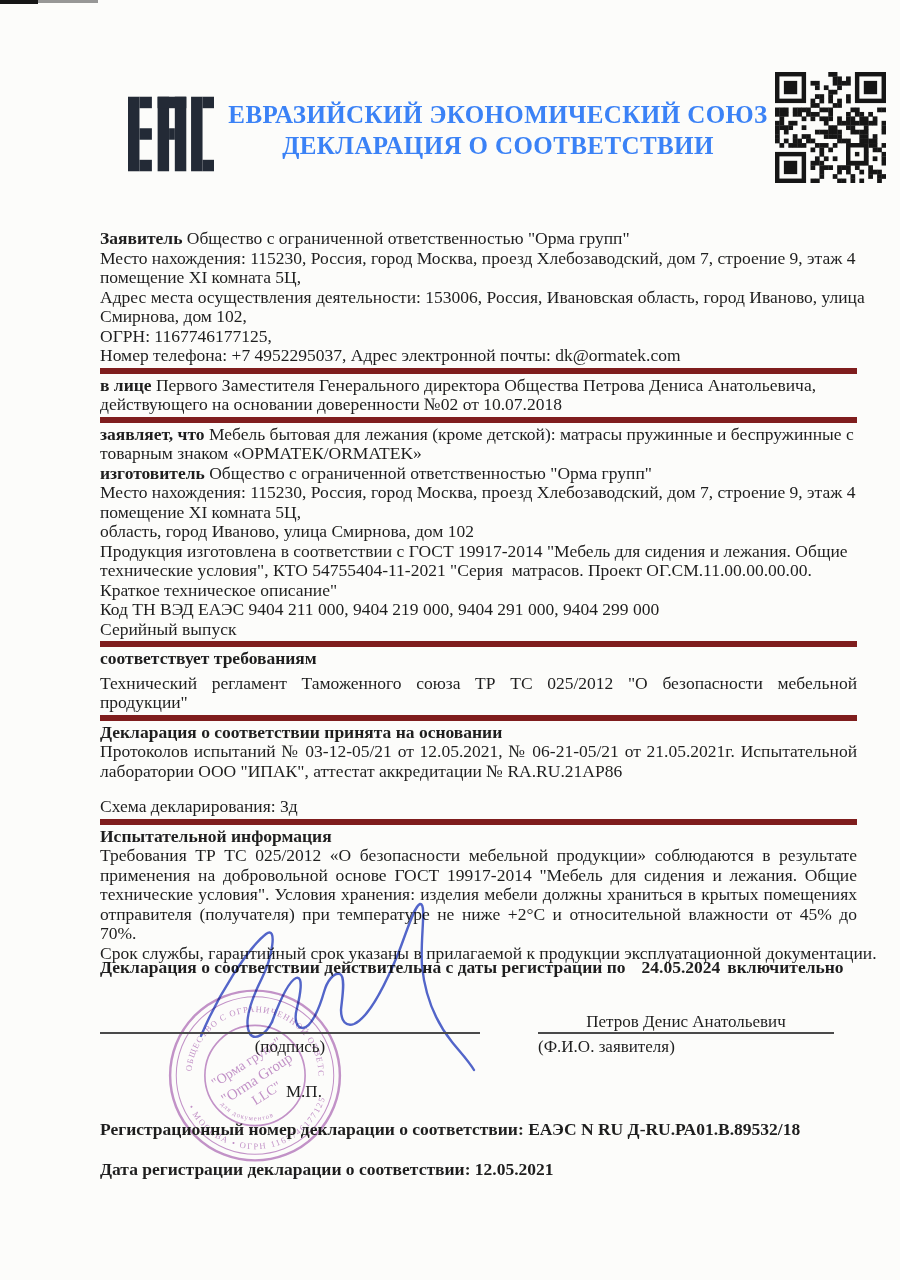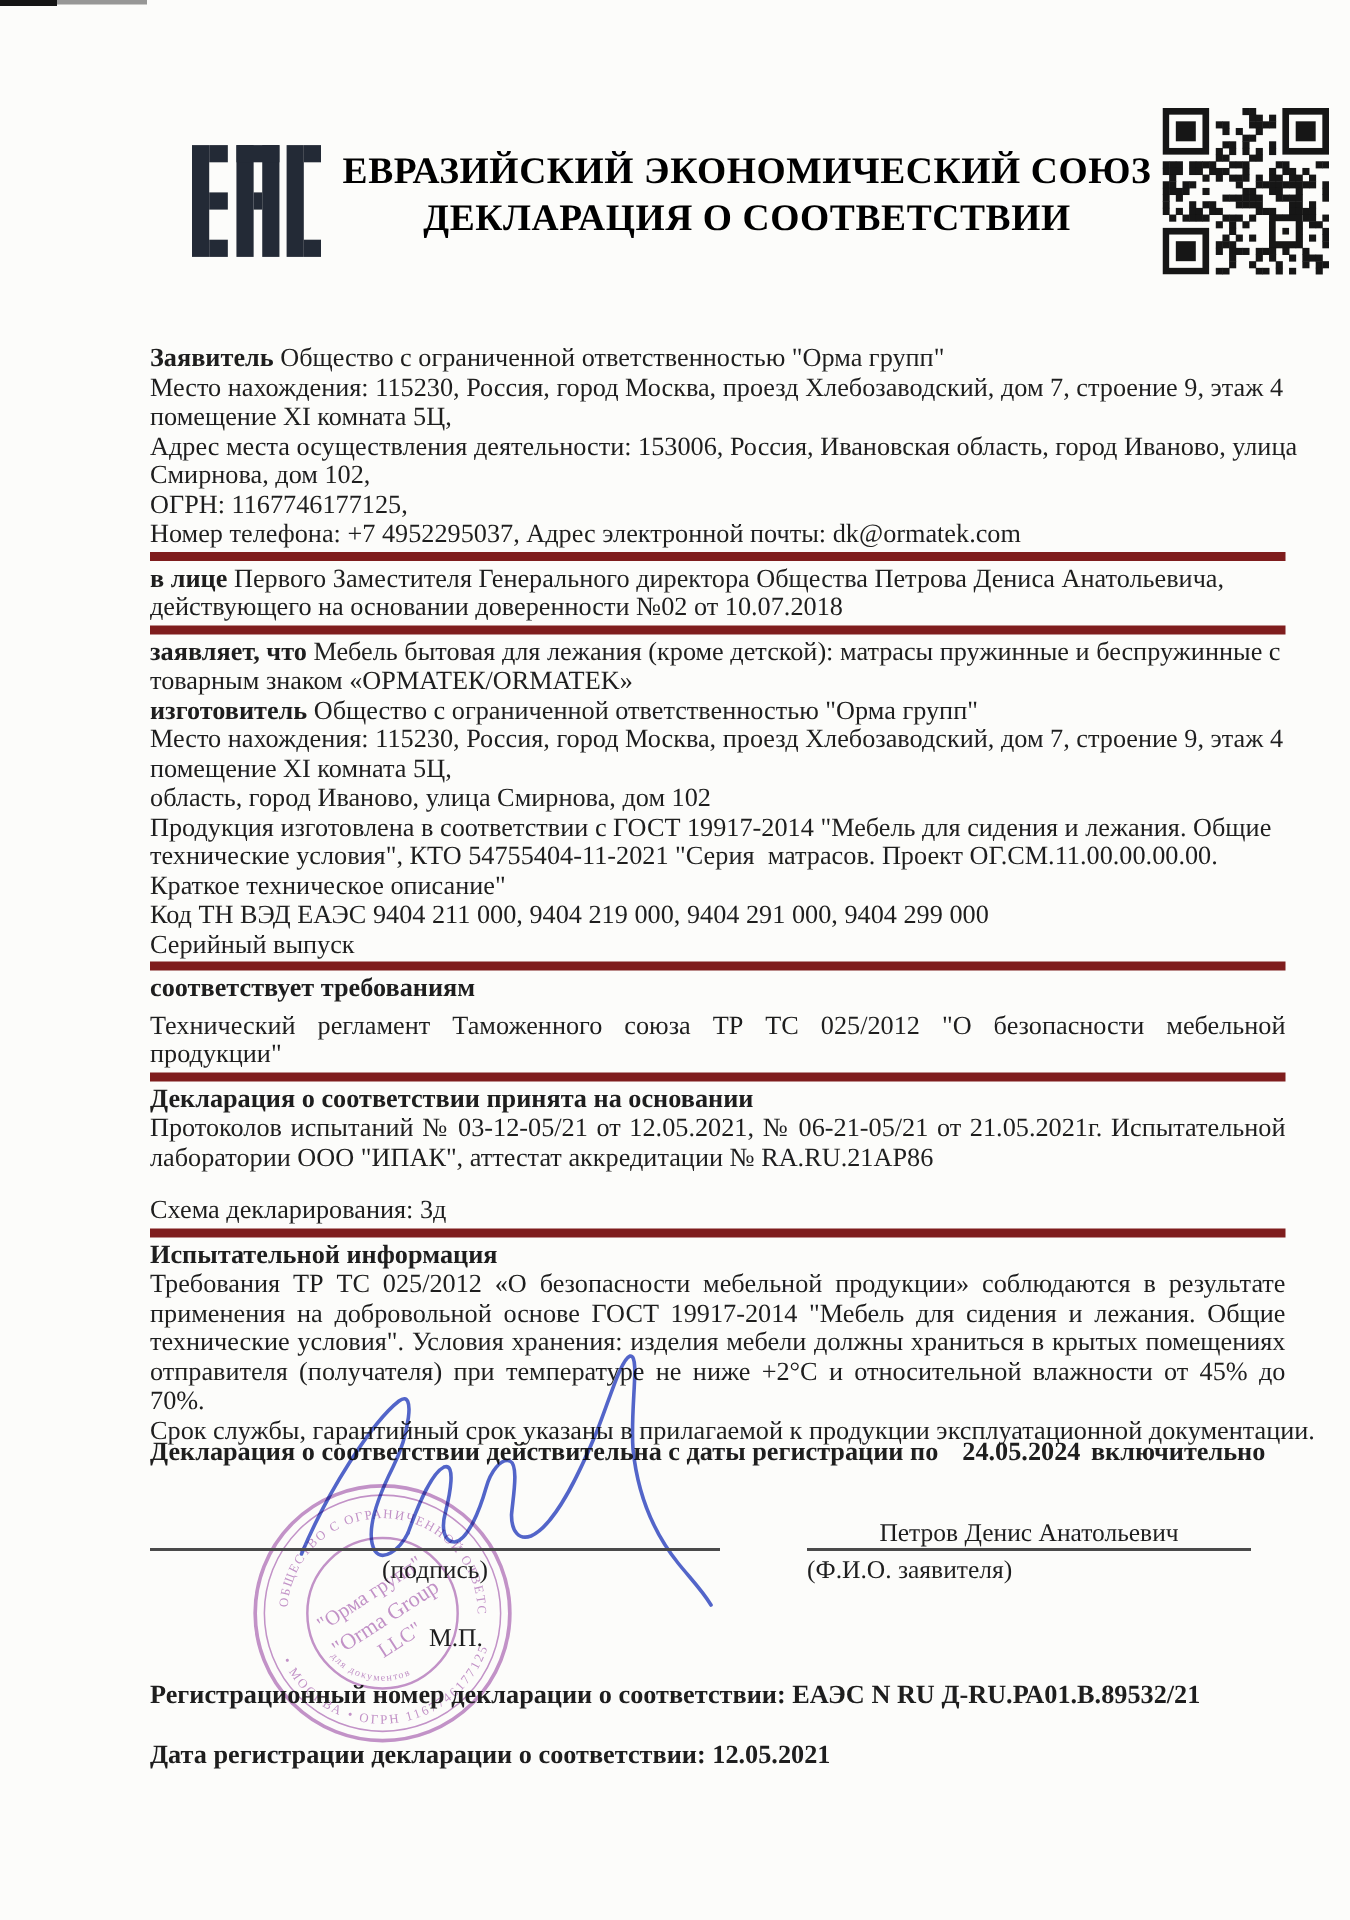--- a/index.html
+++ b/index.html
@@ -5,21 +5,21 @@
   html,body{margin:0;padding:0;background:#e8e8e6;}
   .page{position:relative;width:900px;height:1280px;margin:0 auto;background:#fcfcfa;
         font-family:"Liberation Serif","DejaVu Serif",serif;color:#1e1e1e;overflow:hidden;}
   
   .artifact{position:absolute;left:0;top:0;width:38px;height:4px;background:#151515;}
   .artifact2{position:absolute;left:38px;top:0;width:60px;height:3px;background:#444;opacity:.55;}
 
   
   .eac-logo{position:absolute;left:128px;top:95px;}
   .doc-title{position:absolute;left:218px;top:99px;width:560px;text-align:center;
-             font-weight:bold;font-size:25px;line-height:31px;letter-spacing:.4px;color:#000000;}
+             font-weight:bold;font-size:25px;line-height:31px;letter-spacing:.4px;color:#3b82f6;}
   .qr{position:absolute;left:775px;top:72px;}
 
   
   .content{position:absolute;left:100px;top:229px;width:757px;font-size:17.5px;line-height:19.5px;}
   .ln{white-space:pre;}
   .jl{white-space:normal;text-align:justify;text-align-last:justify;}
   .b{font-weight:bold;}
   section.ruled{border-top:6px solid #7f1d1d;padding-top:2px;margin-top:2px;}
   .gap-top{margin-top:5px;}
   .gap-blank{margin-top:16px;}
@@ -379,19 +379,19 @@
     </g>
   </svg>
 
   <div class="sig-line-left"></div>
   <div class="sig-caption">(подпись)</div>
   <div class="sig-line-right"><span>Петров Денис Анатольевич</span></div>
   <div class="fio-caption">(Ф.И.О. заявителя)</div>
   <div class="mp">М.П.</div>
 
   <div class="reg-number">
-    <span>Регистрационный номер декларации о соответствии:</span><span> ЕАЭС N RU Д-RU.РА01.В.89532/21</span>
+    <span>Регистрационный номер декларации о соответствии:</span><span> ЕАЭС N RU Д-RU.РА01.В.89532/18</span>
   </div>
   <div class="reg-date">
     <span>Дата регистрации декларации о соответствии:</span><span> 12.05.2021</span>
   </div>
 
 </div>
 
 </body></html>

